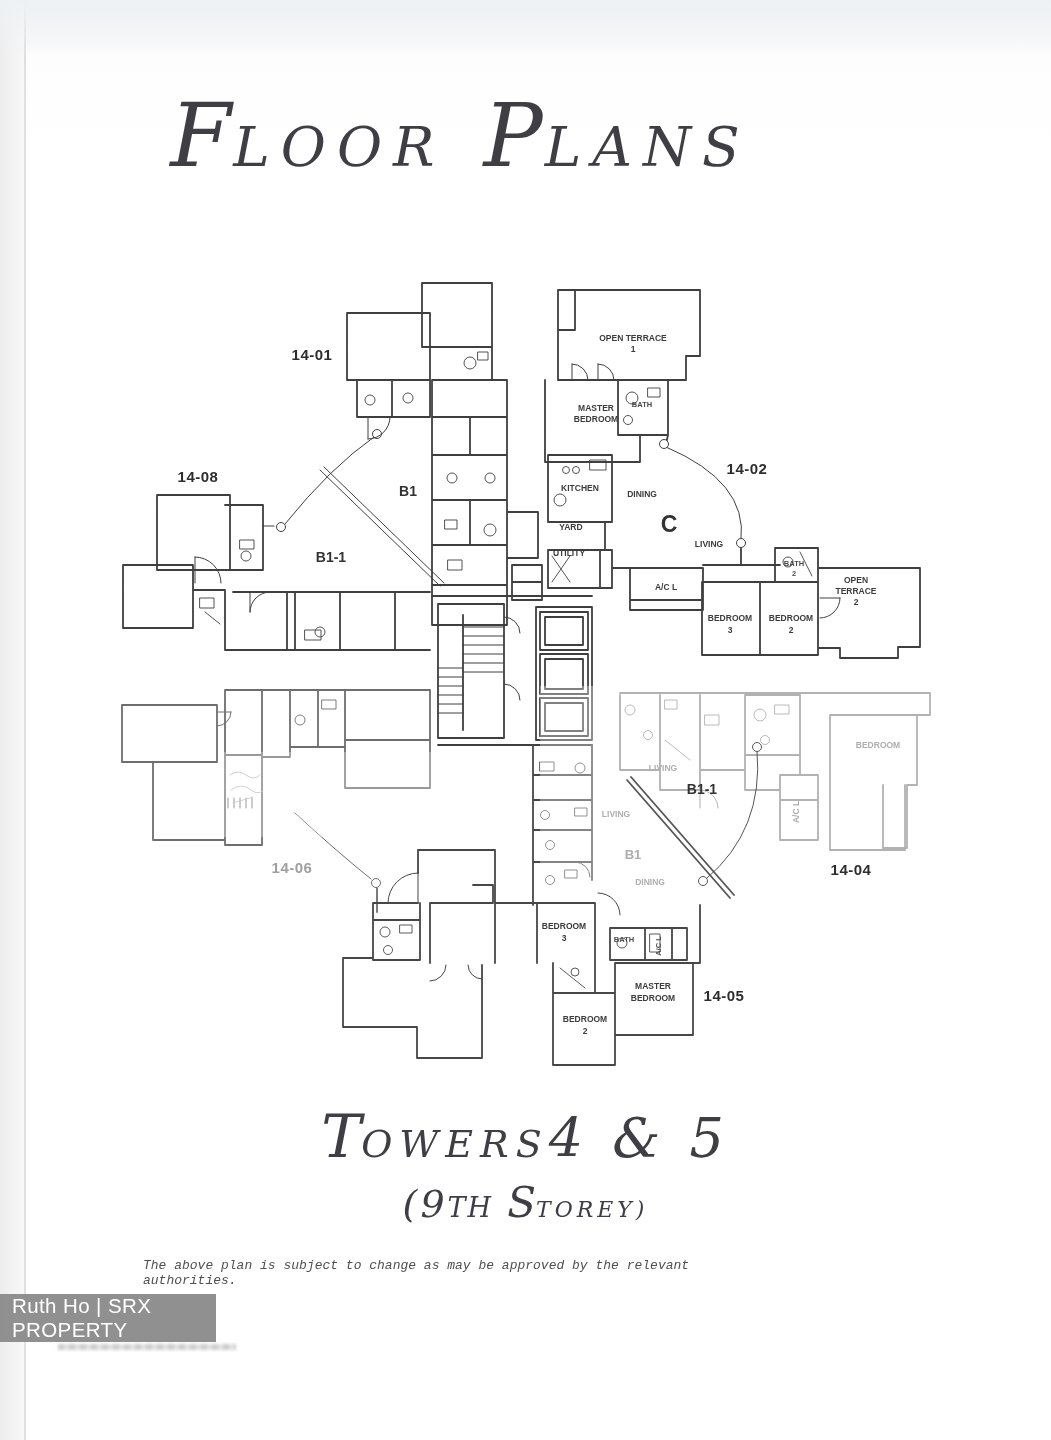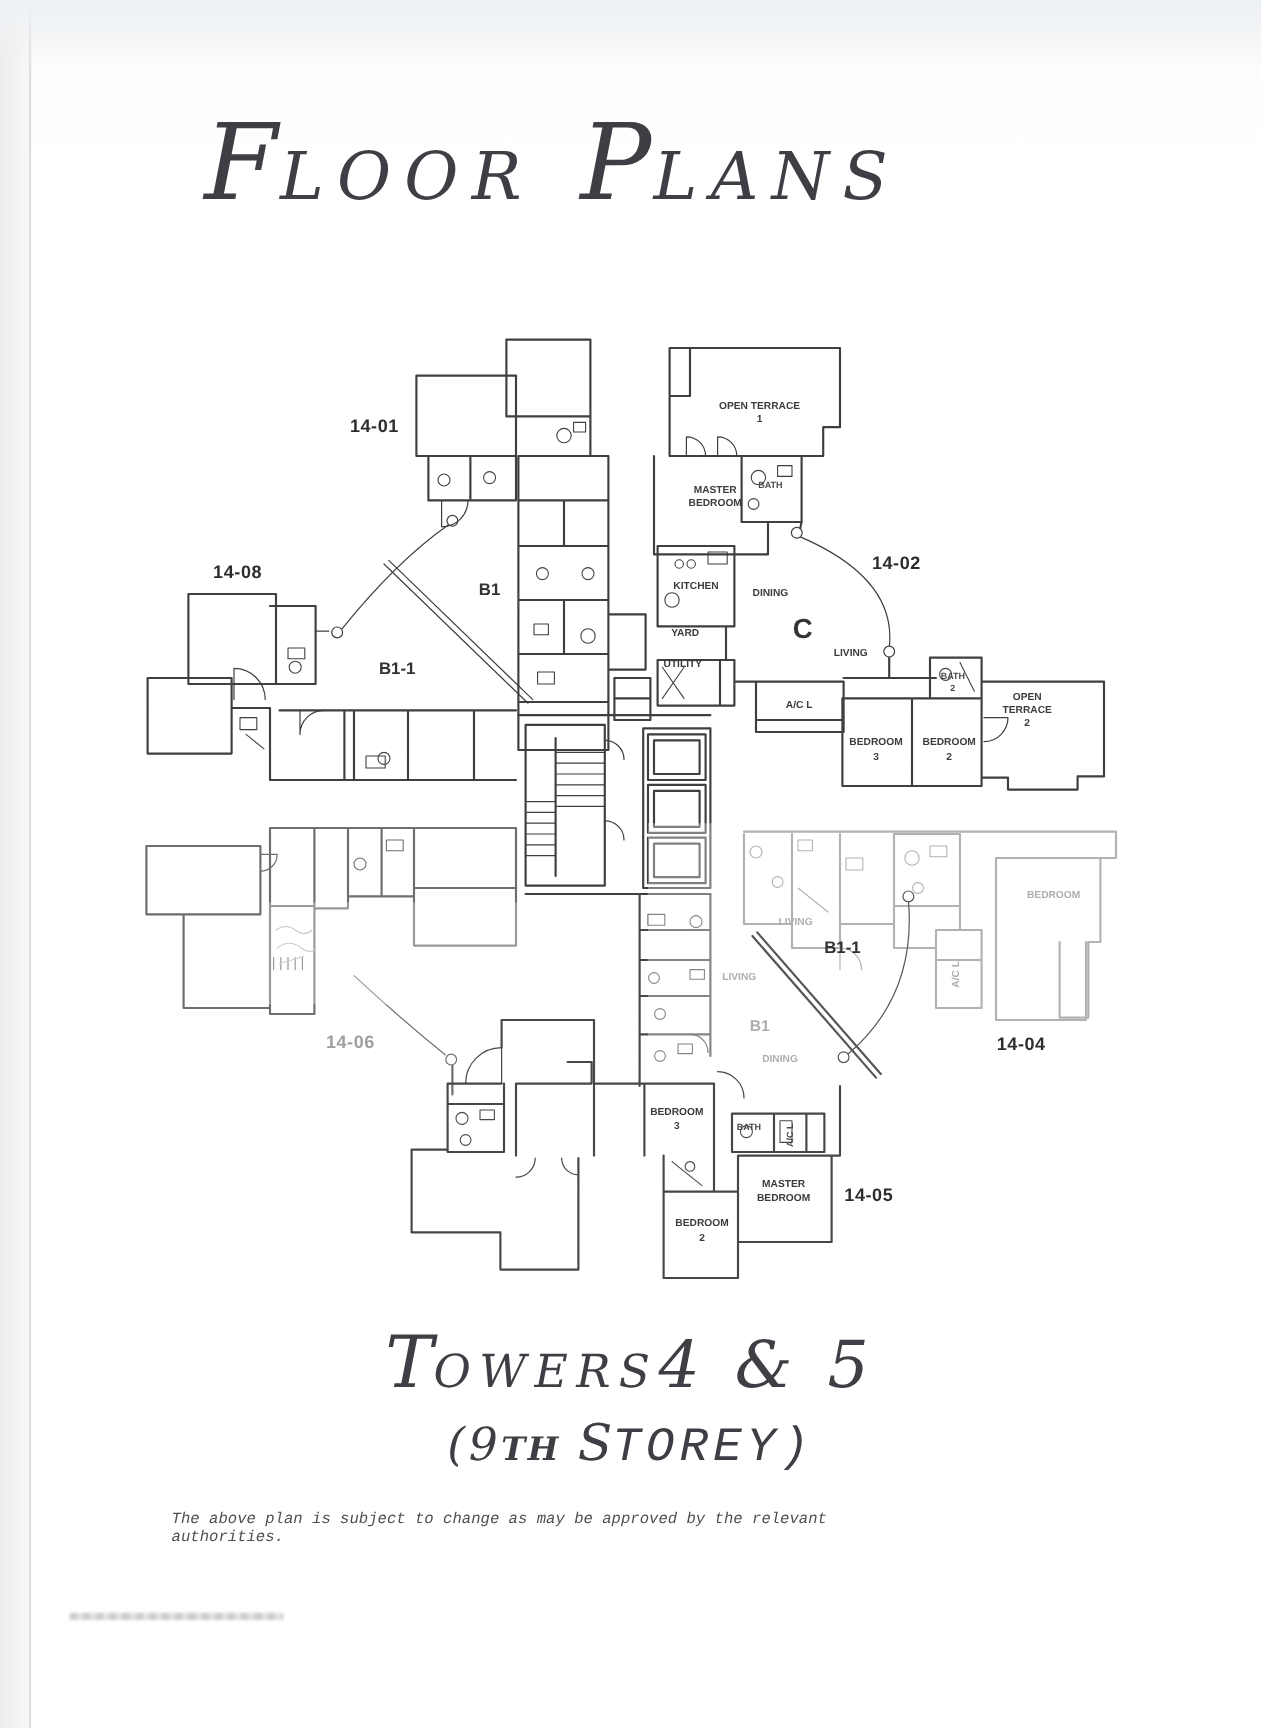--- a/index.html
+++ b/index.html
@@ -35,23 +35,23 @@
   .lrf{font-size:8.5px;fill:#aeaeae;}
   
   .towers{position:absolute;left:0;top:1106px;width:1051px;text-align:center;
     font-family:"DejaVu Serif",serif;font-style:italic;color:#3e3e44;white-space:nowrap;}
   .towers .cap{font-size:60px;line-height:1;}
   .towers .rest{font-size:38px;letter-spacing:7px;}
   .towers .tail{font-size:54px;letter-spacing:6px;}
   .storey{position:absolute;left:0;top:1178px;width:1051px;text-align:center;
     font-family:"DejaVu Serif",serif;font-style:italic;color:#3e3e44;white-space:nowrap;}
   .storey .s1{font-size:38px;letter-spacing:3px;}
-  .storey .s2{font-size:27px;letter-spacing:2px;font-weight:bold;}
+  .storey .s2{font-size:27px;letter-spacing:2px;}
   .storey .s3{font-size:42px;margin-left:14px;}
-  .storey .s4{font-size:40px;letter-spacing:4px;font-family:Liberation Mono, monospace;}
+  .storey .s4{font-size:22px;letter-spacing:4px;}
   .disc{position:absolute;left:117px;top:1258px;width:560px;
     font-family:Liberation Mono, monospace;font-style:italic;font-size:13px;color:#4f4f4f;margin-left:26px;}
   .wm{position:absolute;left:0;top:1294px;width:216px;height:48px;background:rgba(138,138,138,.95);
     display:flex;align-items:center;padding-left:12px;box-sizing:border-box;
     color:#ffffff;font-size:20.5px;letter-spacing:.4px;}
   .smudge{position:absolute;left:58px;top:1344px;width:178px;height:6px;opacity:.5;
     background:repeating-linear-gradient(90deg,#9a9a9a 0 6px,#c4c4c4 6px 11px);filter:blur(1.4px);}
 </style>
 </head>
 <body>
@@ -265,15 +265,18 @@
 
   <div class="towers">
     <span class="cap">T</span><span class="rest">OWERS</span><span class="tail">4 &amp; 5</span>
   </div>
   <div class="storey">
     <span class="s1">(9</span><span class="s2">TH</span><span class="s3">S</span><span class="s4">TOREY)</span>
   </div>
 
   <div class="disc">The above plan is subject to change as may be approved by the relevant authorities.</div>
 
+  <div class="wm">
+    <span>Ruth Ho | SRX PROPERTY</span>
+  </div>
   <div class="smudge"></div>
 
 </div>
 
 </body></html>

